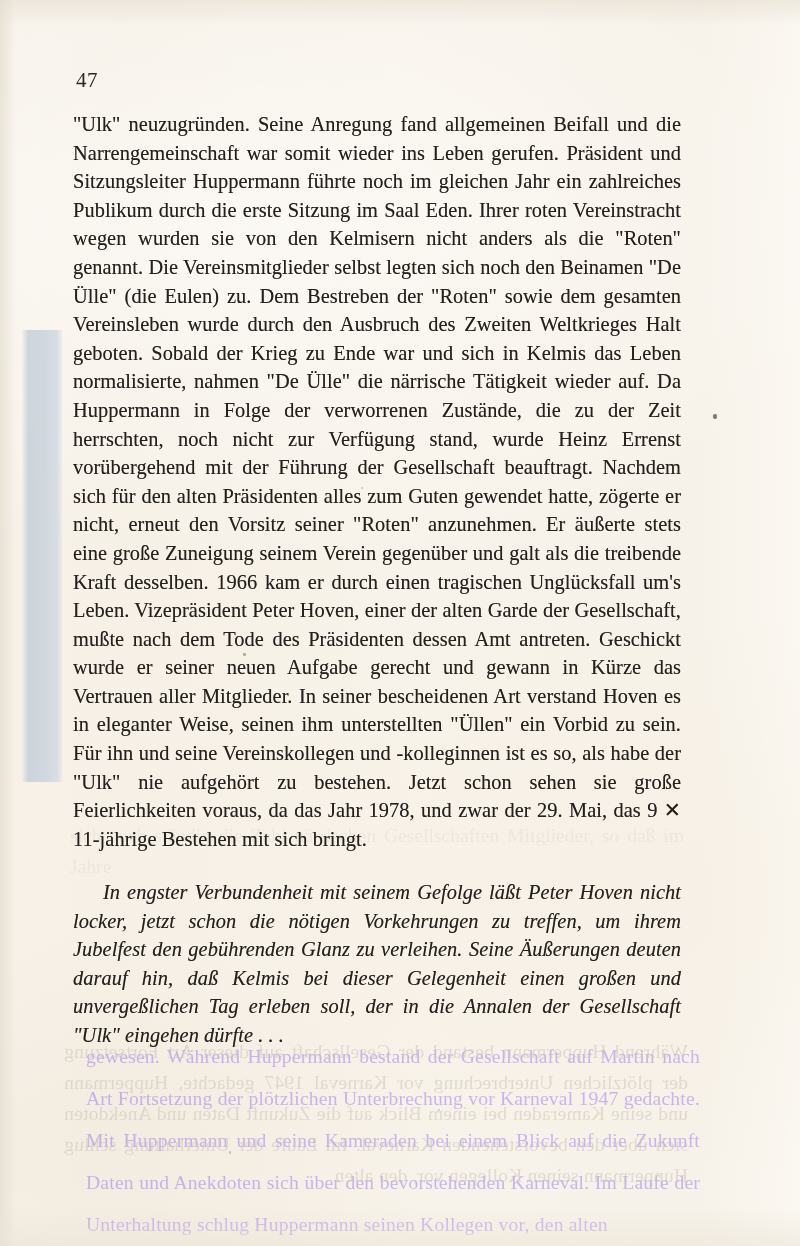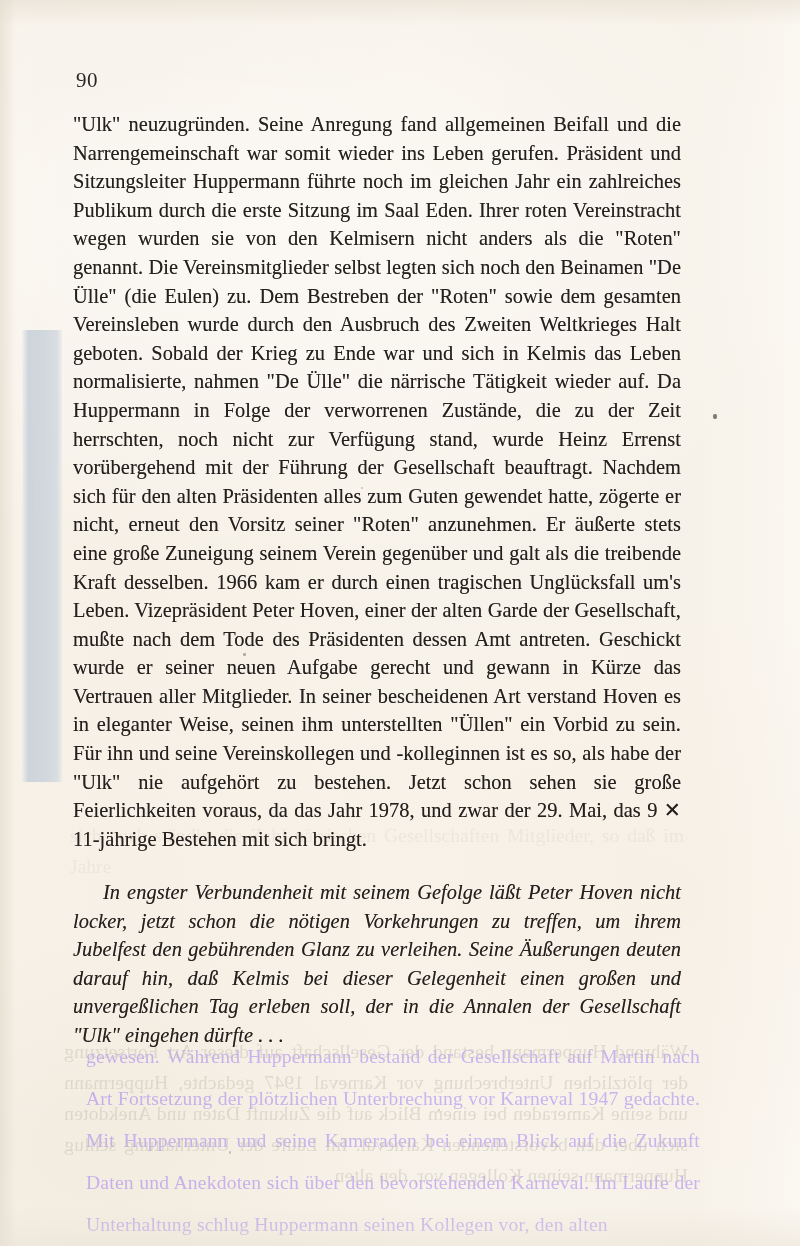--- a/index.html
+++ b/index.html
@@ -197,21 +197,21 @@
   <div id="bleed-direct">gewesen. Während Huppermann bestand der Gesellschaft auf Martin nach Art Fortsetzung der plötzlichen Unterbrechung vor Karneval 1947 gedachte. Mit Huppermann und seine Kameraden bei einem Blick auf die Zukunft Daten und Anekdoten sich über den bevorstehenden Karneval. Im Laufe der Unterhaltung schlug Huppermann seinen Kollegen vor, den alten</div>
 
   <div id="bleed-mirror">Während Huppermann bestand der Gesellschaft auf dieser Art Fortsetzung der plötzlichen Unterbrechung vor Karneval 1947 gedachte, Huppermann und seine Kameraden bei einem Blick auf die Zukunft Daten und Anekdoten sich über den bevorstehenden Karneval. Im Laufe der Unterhaltung schlug Huppermann seinen Kollegen vor, den alten</div>
 
   <div id="spine-shadow"></div>
 
   <div id="edge-top"></div>
   <div id="edge-left"></div>
   <div id="edge-bottom"></div>
 
-  <div id="page-number">90</div>
+  <div id="page-number">47</div>
 
   <div class="textblock" id="para-1">
     <p>"Ulk" neuzugründen. Seine Anregung fand allgemeinen Beifall und die Narrengemeinschaft war somit wieder ins Leben gerufen. Präsident und Sitzungsleiter Huppermann führte noch im gleichen Jahr ein zahlreiches Publikum durch die erste Sitzung im Saal Eden. Ihrer roten Vereinstracht wegen wurden sie von den Kelmisern nicht anders als die "Roten" genannt. Die Vereinsmitglieder selbst legten sich noch den Beinamen "De Ülle" (die Eulen) zu. Dem Bestreben der "Roten" sowie dem gesamten Vereinsleben wurde durch den Ausbruch des Zweiten Weltkrieges Halt geboten. Sobald der Krieg zu Ende war und sich in Kelmis das Leben normalisierte, nahmen "De Ülle" die närrische Tätigkeit wieder auf. Da Huppermann in Folge der verworrenen Zustände, die zu der Zeit herrschten, noch nicht zur Verfügung stand, wurde Heinz Errenst vorübergehend mit der Führung der Gesellschaft beauftragt. Nachdem sich für den alten Präsidenten alles zum Guten gewendet hatte, zögerte er nicht, erneut den Vorsitz seiner "Roten" anzunehmen. Er äußerte stets eine große Zuneigung seinem Verein gegenüber und galt als die treibende Kraft desselben. 1966 kam er durch einen tragischen Unglücksfall um's Leben. Vizepräsident Peter Hoven, einer der alten Garde der Gesellschaft, mußte nach dem Tode des Präsidenten dessen Amt antreten. Geschickt wurde er seiner neuen Aufgabe gerecht und gewann in Kürze das Vertrauen aller Mitglieder. In seiner bescheidenen Art verstand Hoven es in eleganter Weise, seinen ihm unterstellten "Üllen" ein Vorbid zu sein. Für ihn und seine Vereinskollegen und -kolleginnen ist es so, als habe der "Ulk" nie aufgehört zu bestehen. Jetzt schon sehen sie große Feierlichkeiten voraus, da das Jahr 1978, und zwar der 29. Mai, das 9 ✕ 11-jährige Bestehen mit sich bringt.</p>
   </div>
 
   <div class="textblock" id="para-2">
     <p class="indent">In engster Verbundenheit mit seinem Gefolge läßt Peter Hoven nicht locker, jetzt schon die nötigen Vorkehrungen zu treffen, um ihrem Jubelfest den gebührenden Glanz zu verleihen. Seine Äußerungen deuten darauf hin, daß Kelmis bei dieser Gelegenheit einen großen und unvergeßlichen Tag erleben soll, der in die Annalen der Gesellschaft "Ulk" eingehen dürfte . . .</p>
   </div>
 
   <div class="speck" id="speck-right"></div>

